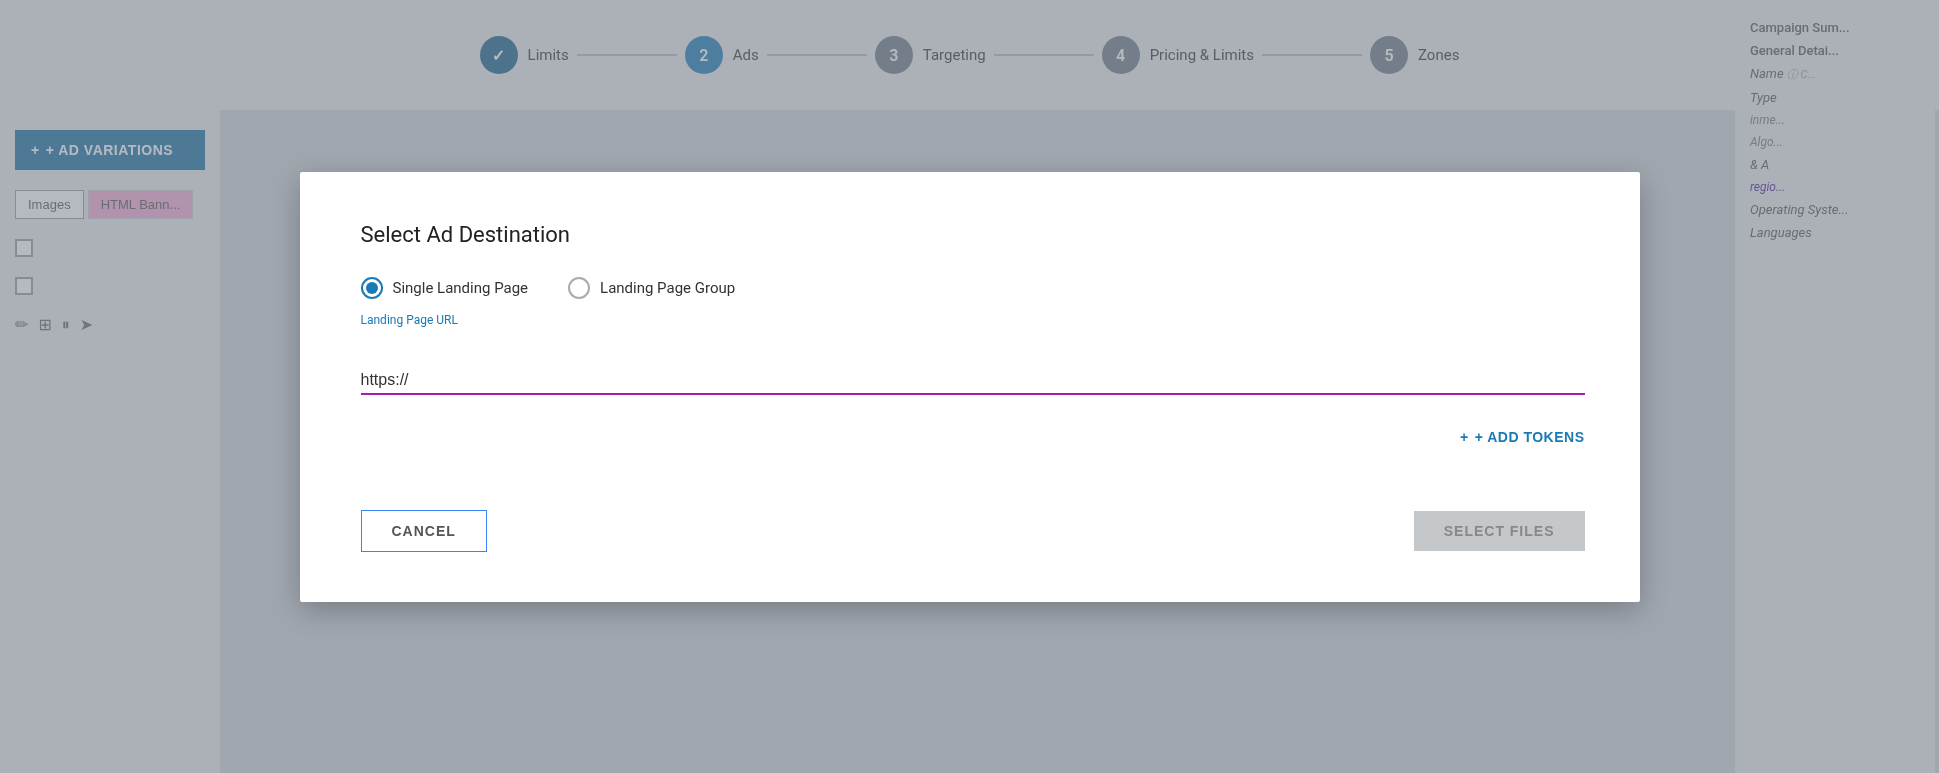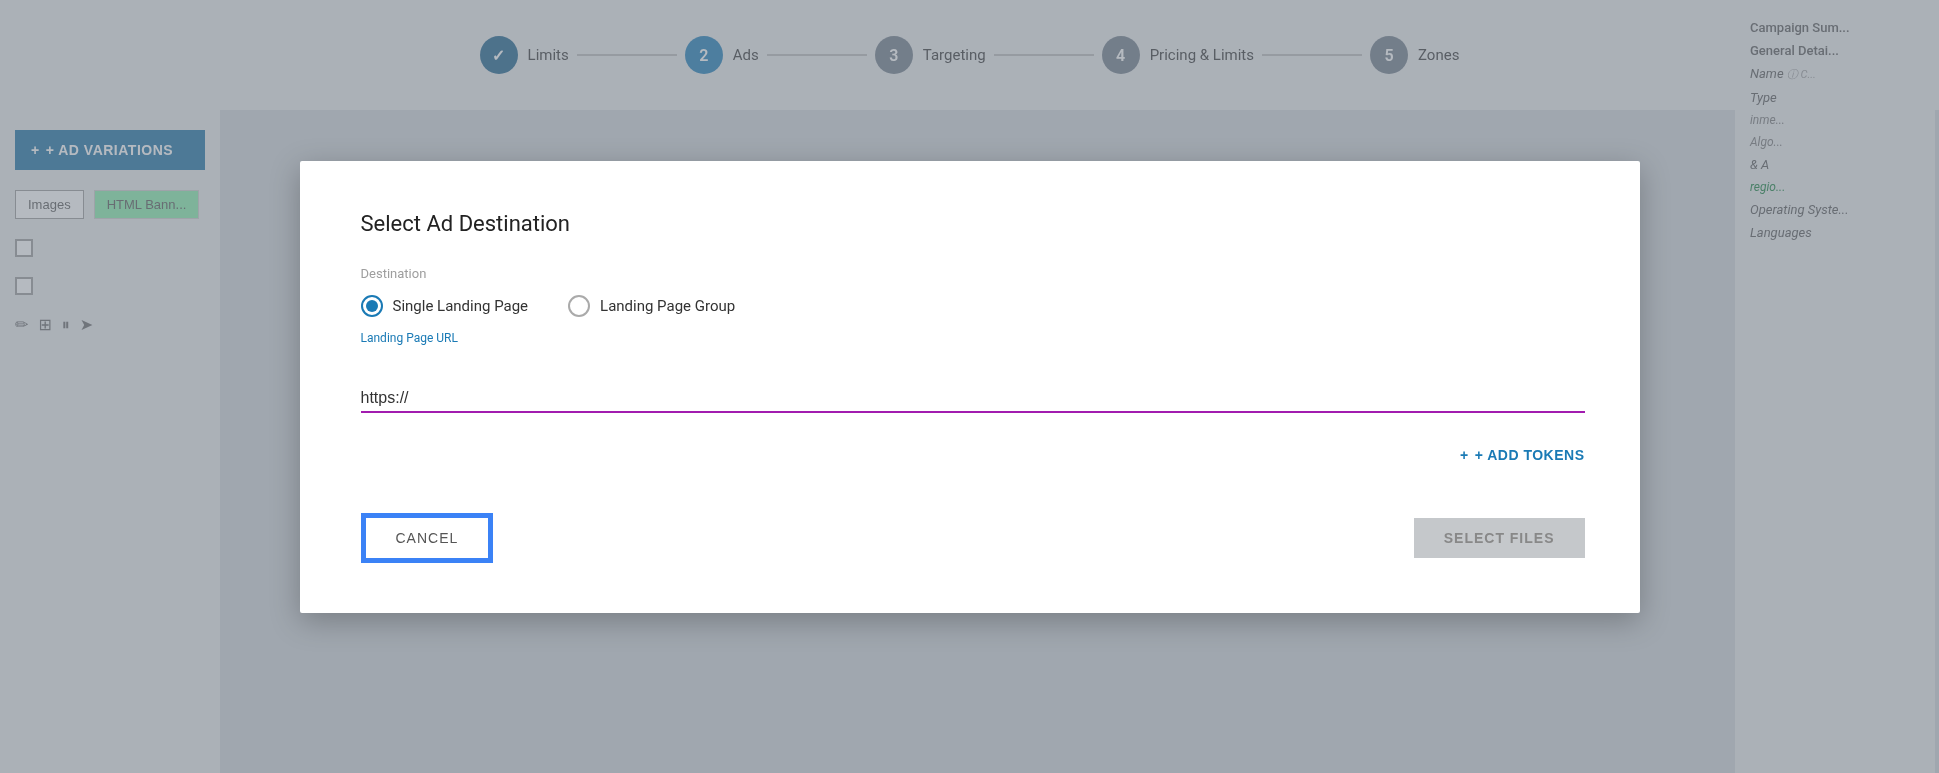--- a/index.html
+++ b/index.html
@@ -106,28 +106,28 @@
       cursor: pointer;
       letter-spacing: 0.5px;
       display: flex;
       align-items: center;
       gap: 6px;
       width: 100%;
     }
 
     .tabs-row {
       display: flex;
-      gap: 10px;
+      gap: 4px;
       margin-top: 20px;
     }
 
     .tab-btn {
       padding: 6px 12px;
       border: 1px solid #ccc;
-      background: #86efac;
+      background: #f9a8d4;
       font-size: 13px;
       cursor: pointer;
       color: #555;
     }
 
     .tab-btn.active {
       background: #fff;
       border-color: #999;
     }
 
@@ -278,24 +278,24 @@
     .modal-footer {
       display: flex;
       justify-content: space-between;
       align-items: center;
       margin-top: auto;
       padding-top: 60px;
     }
 
     .cancel-btn {
       background: white;
-      border: 5px solid #3b82f6;
+      border: 1px solid #3b82f6;
       padding: 12px 30px;
       font-size: 14px;
-      font-weight: 400;
+      font-weight: 700;
       letter-spacing: 1px;
       color: #555;
       cursor: pointer;
     }
 
     .select-files-btn {
       background: #c5c8cb;
       border: none;
       padding: 12px 30px;
       font-size: 14px;
@@ -376,31 +376,30 @@
   <div class="right-panel-title">Campaign Sum...</div>
   <div class="right-panel-title">General Detai...</div>
   <div class="right-label-item">
     <span>Name</span>
     <span style="font-size:11px; color:#999;"> ⓘ C...</span>
   </div>
   <div class="right-label-item">Type</div>
   <div class="right-label-item" style="font-size:12px; color:#777;">inme...</div>
   <div class="right-label-item" style="font-size:12px; color:#777;">Algo...</div>
   <div class="right-label-item">&amp; A</div>
-  <div class="right-label-item" style="font-size:12px; color:#15803d;">regio...</div>
+  <div class="right-label-item" style="font-size:12px; color:#4c1d95;">regio...</div>
   <div class="right-label-item">Operating Syste...</div>
   <div class="right-label-item">Languages</div>
 </div>
 
 <div class="modal-overlay">
   <div class="modal">
 
     <h2 class="modal-title">Select Ad Destination</h2>
 
-    <div class="destination-label">Destination</div>
 
     <div class="radio-group">
 
       <label class="radio-option">
         <div class="radio-circle selected"></div>
         <span class="radio-label">Single Landing Page</span>
       </label>
 
       <label class="radio-option">
         <div class="radio-circle unselected"></div>

